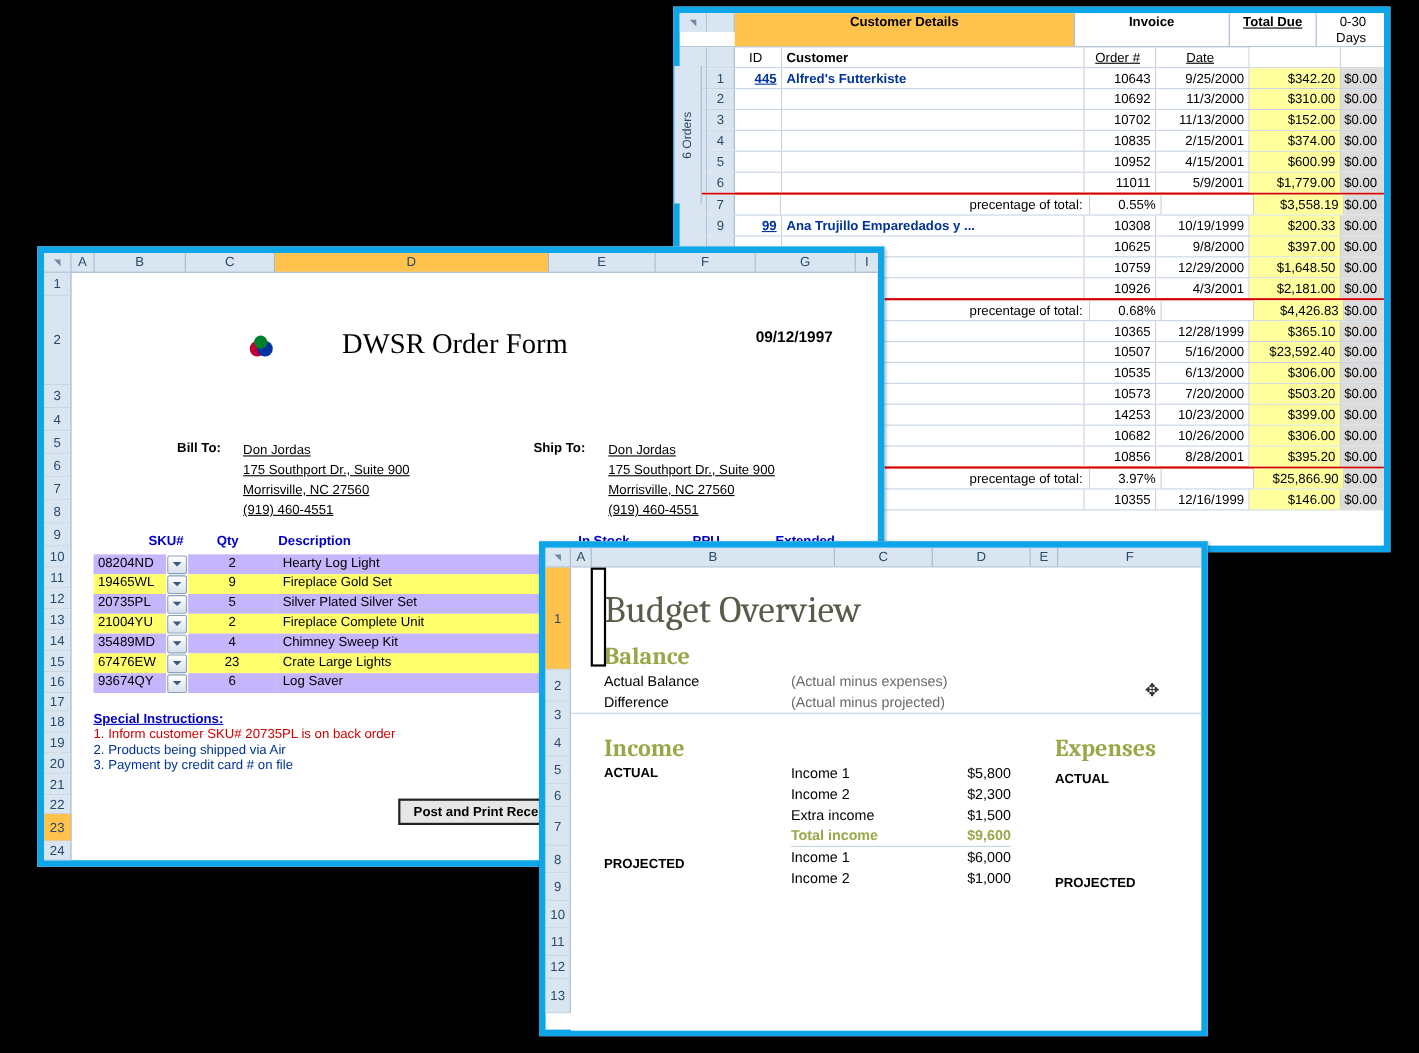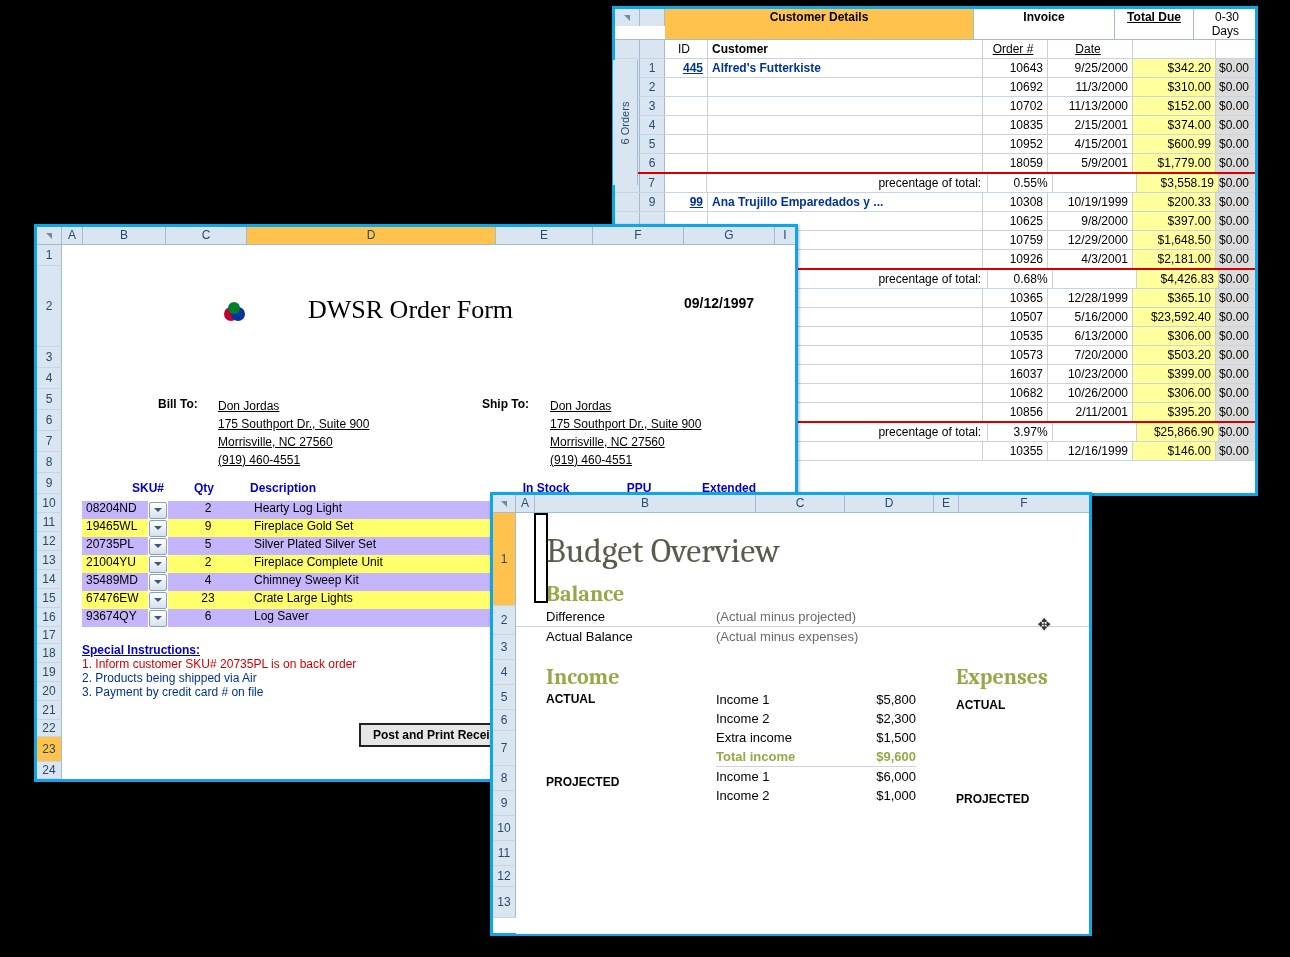--- a/index.html
+++ b/index.html
@@ -9,21 +9,21 @@
     font-family: Tahoma, Arial, sans-serif;
     font-size: 12px;
     width: 1290px;
     height: 957px;
     position: relative;
     overflow: hidden;
   }
   .window {
     position: absolute;
     background: #fff;
-    border: 3px solid #0ea5e9;
+    border: 6px solid #0ea5e9;
     box-shadow: 1px 1px 3px rgba(0,0,0,0.3);
   }
   
   .win-customer {
     left: 612px;
     top: 6px;
     width: 640px;
     height: 484px;
   }
   .cust-head {
@@ -328,21 +328,21 @@
         <div class="rord">10952</div>
         <div class="rdate">4/15/2001</div>
         <div class="rdue">$600.99</div>
         <div class="r030">$0.00</div>
       </div>
       <div class="cust-row redline">
         <div class="rnum" style="width:24px"></div>
         <div class="rnum">6</div>
         <div class="rid"></div>
         <div class="rcust"></div>
-        <div class="rord">18059</div>
+        <div class="rord">11011</div>
         <div class="rdate">5/9/2001</div>
         <div class="rdue">$1,779.00</div>
         <div class="r030">$0.00</div>
       </div>
       <div class="cust-row">
         <div class="rnum" style="width:24px"></div>
         <div class="rnum">7</div>
         <div class="rid"></div>
         <div class="rcust pct">precentage of total:</div>
         <div class="rord">0.55%</div>
@@ -438,42 +438,42 @@
         <div class="rord">10573</div>
         <div class="rdate">7/20/2000</div>
         <div class="rdue">$503.20</div>
         <div class="r030">$0.00</div>
       </div>
       <div class="cust-row">
         <div class="rnum" style="width:24px"></div>
         <div class="rnum"></div>
         <div class="rid"></div>
         <div class="rcust"></div>
-        <div class="rord">16037</div>
+        <div class="rord">14253</div>
         <div class="rdate">10/23/2000</div>
         <div class="rdue">$399.00</div>
         <div class="r030">$0.00</div>
       </div>
       <div class="cust-row">
         <div class="rnum" style="width:24px"></div>
         <div class="rnum"></div>
         <div class="rid"></div>
         <div class="rcust"></div>
         <div class="rord">10682</div>
         <div class="rdate">10/26/2000</div>
         <div class="rdue">$306.00</div>
         <div class="r030">$0.00</div>
       </div>
       <div class="cust-row redline">
         <div class="rnum" style="width:24px"></div>
         <div class="rnum"></div>
         <div class="rid"></div>
         <div class="rcust"></div>
         <div class="rord">10856</div>
-        <div class="rdate">2/11/2001</div>
+        <div class="rdate">8/28/2001</div>
         <div class="rdue">$395.20</div>
         <div class="r030">$0.00</div>
       </div>
       <div class="cust-row">
         <div class="rnum" style="width:24px"></div>
         <div class="rnum"></div>
         <div class="rid"></div>
         <div class="rcust pct">precentage of total:</div>
         <div class="rord">3.97%</div>
         <div class="rdate"></div>
@@ -708,27 +708,27 @@
         <div class="brown" style="height: 24px; line-height: 24px;">10</div>
         <div class="brown" style="height: 24px; line-height: 24px;">11</div>
         <div class="brown" style="height: 20px; line-height: 20px;">12</div>
         <div class="brown" style="height: 30px; line-height: 30px;">13</div>
       </div>
     <div class="bcontent">
       <div class="cursor-cell"></div>
       <div class="b-title">Budget Overview</div>
       <div class="move-cursor">✥</div>
       <div class="b-sec">Balance</div>
+      <div class="b-line">
+        <div class="l">Actual Balance</div>
+          <div class="n">(Actual  minus expenses)</div>
+      </div>
       <div class="b-line border-line">
         <div class="l">Difference</div>
           <div class="n">(Actual minus projected)</div>
-      </div>
-      <div class="b-line">
-        <div class="l">Actual Balance</div>
-          <div class="n">(Actual  minus expenses)</div>
       </div>
       <div style="height:18px;"></div>
       <div class="b-half">
         <div class="b-left">
           <div class="b-sec" style="display:flex;">
             <span style="width:170px;">Income</span>
           </div>
           <div style="display:flex;">
             <div class="actual-label" style="width:170px;">ACTUAL</div>
             <div>

